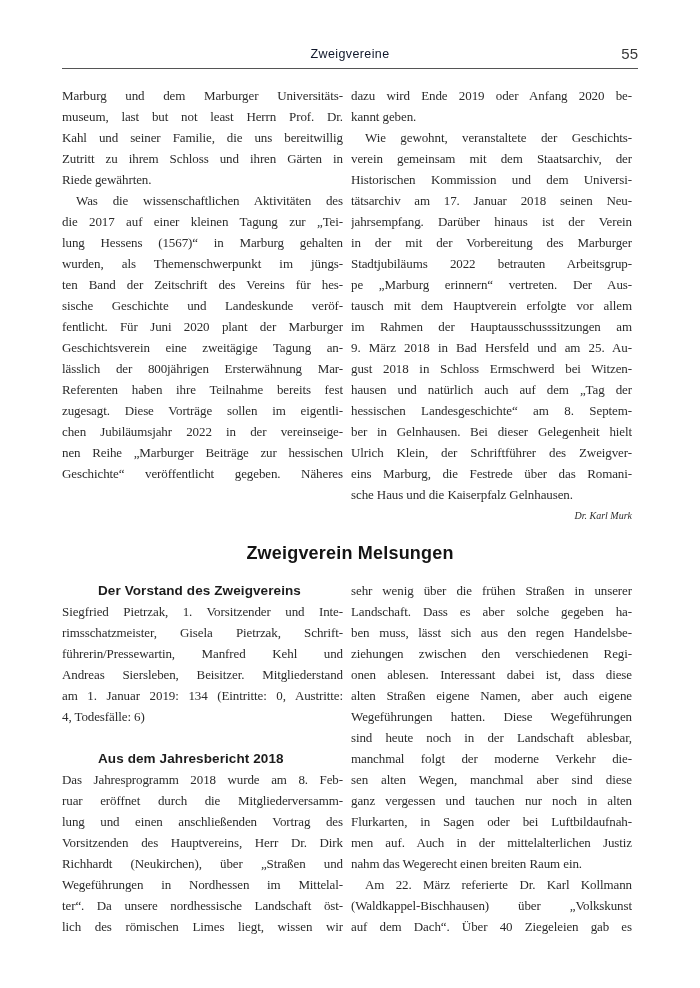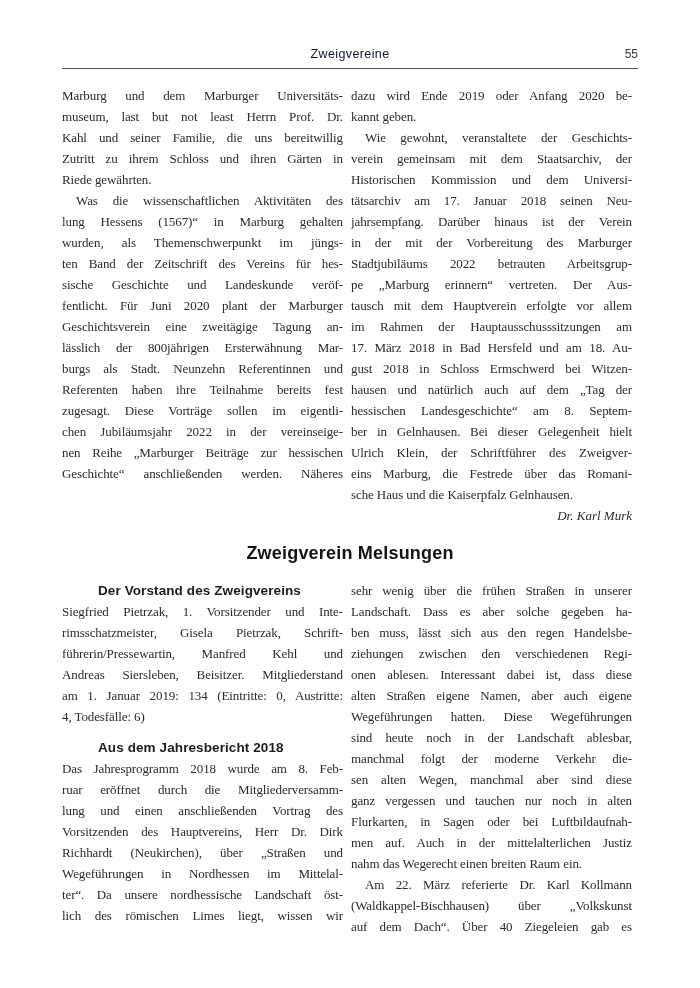--- a/index.html
+++ b/index.html
@@ -10,54 +10,54 @@
     font-family:"Liberation Serif","DejaVu Serif",serif;
     color:#2b2b2b;
     overflow:hidden;
   }
   .content { position:absolute; left:62px; top:0; width:576px; }
 
   
   .pagehead { position:relative; margin-top:46px; height:16px;
     font-family:"Liberation Sans","DejaVu Sans",sans-serif; }
   .pagehead .ptitle { text-align:center; font-size:12.5px; color:#0f172a; letter-spacing:0.4px; line-height:16px; }
-  .pagehead .pnum { position:absolute; right:0; top:0; font-size:12px; color:#383838; line-height:16px; }
+  .pagehead .pnum { position:absolute; right:0; top:0; font-size:15px; color:#383838; line-height:16px; }
   .rule { border-bottom:1.2px solid #555; margin-top:6px; }
 
   
   .cols { display:flex; gap:8px; margin-top:16px; }
   .col { width:281px; }
 
   
   .line {
     height:21px; line-height:21px;
     font-size:13px; letter-spacing:-0.1px;
     text-align:justify; text-align-last:justify;
     overflow:hidden;
   }
   .line.pe { text-align-last:left; }      
   .line.ind { text-indent:14px; }          
 
-  .sig { height:21px; line-height:21px; font-size:13px; text-align:right; font-style:italic; color:#2b2b2b; }
+  .sig { height:21px; line-height:21px; font-size:10px; text-align:right; font-style:italic; color:#2b2b2b; }
 
   
   .section-heading {
     margin-top:16px; height:22px; line-height:22px;
     text-align:center;
     font-family:"Liberation Sans","DejaVu Sans",sans-serif;
     font-weight:700; font-size:18px; color:#141414; letter-spacing:0.2px;
   }
   .subhead {
     height:21px; line-height:21px;
     font-family:"Liberation Sans","DejaVu Sans",sans-serif;
     font-weight:700; font-size:13.5px; color:#1c1c1c; letter-spacing:0.1px;
     text-align:left;
     padding-left:36px;
   }
-  .subhead.gap { margin-top:10px; }       
+  .subhead.gap { margin-top:21px; }       
 </style>
 </head>
 <body>
 
 <div class="page">
   <div class="content">
 
     <div class="pagehead">
       <div class="ptitle">Zweigvereine</div>
       <div class="pnum">55</div>
@@ -65,49 +65,49 @@
     <div class="rule"></div>
 
     <div class="cols">
       <div class="col">
           <div class="line">Marburg und dem Marburger Universitäts-</div>
           <div class="line">museum, last but not least Herrn Prof. Dr.</div>
           <div class="line">Kahl und seiner Familie, die uns bereitwillig</div>
           <div class="line">Zutritt zu ihrem Schloss und ihren Gärten in</div>
           <div class="line pe">Riede gewährten.</div>
           <div class="line ind">Was die wissenschaftlichen Aktivitäten des</div>
+          <div class="line">die 2017 auf einer kleinen Tagung zur „Tei-</div>
           <div class="line">lung Hessens (1567)“ in Marburg gehalten</div>
           <div class="line">wurden, als Themenschwerpunkt im jüngs-</div>
           <div class="line">ten Band der Zeitschrift des Vereins für hes-</div>
           <div class="line">sische Geschichte und Landeskunde veröf-</div>
           <div class="line">fentlicht. Für Juni 2020 plant der Marburger</div>
           <div class="line">Geschichtsverein eine zweitägige Tagung an-</div>
           <div class="line">lässlich der 800jährigen Ersterwähnung Mar-</div>
-          <div class="line">burgs als Stadt. Neunzehn Referentinnen und</div>
           <div class="line">Referenten haben ihre Teilnahme bereits fest</div>
           <div class="line">zugesagt. Diese Vorträge sollen im eigentli-</div>
           <div class="line">chen Jubiläumsjahr 2022 in der vereinseige-</div>
           <div class="line">nen Reihe „Marburger Beiträge zur hessischen</div>
-          <div class="line">Geschichte“ anschließenden werden. Näheres</div>
+          <div class="line">Geschichte“ veröffentlicht gegeben. Näheres</div>
         </div>
       <div class="col">
         <div>
             <div class="line">dazu wird Ende 2019 oder Anfang 2020 be-</div>
             <div class="line pe">kannt geben.</div>
             <div class="line ind">Wie gewohnt, veranstaltete der Geschichts-</div>
             <div class="line">verein gemeinsam mit dem Staatsarchiv, der</div>
             <div class="line">Historischen Kommission und dem Universi-</div>
             <div class="line">tätsarchiv am 17. Januar 2018 seinen Neu-</div>
             <div class="line">jahrsempfang. Darüber hinaus ist der Verein</div>
             <div class="line">in der mit der Vorbereitung des Marburger</div>
             <div class="line">Stadtjubiläums 2022 betrauten Arbeitsgrup-</div>
             <div class="line">pe „Marburg erinnern“ vertreten. Der Aus-</div>
             <div class="line">tausch mit dem Hauptverein erfolgte vor allem</div>
             <div class="line">im Rahmen der Hauptausschusssitzungen am</div>
-            <div class="line">17. März 2018 in Bad Hersfeld und am 18. Au-</div>
+            <div class="line">9. März 2018 in Bad Hersfeld und am 25. Au-</div>
             <div class="line">gust 2018 in Schloss Ermschwerd bei Witzen-</div>
             <div class="line">hausen und natürlich auch auf dem „Tag der</div>
             <div class="line">hessischen Landesgeschichte“ am 8. Septem-</div>
             <div class="line">ber in Gelnhausen. Bei dieser Gelegenheit hielt</div>
             <div class="line">Ulrich Klein, der Schriftführer des Zweigver-</div>
             <div class="line">eins Marburg, die Festrede über das Romani-</div>
             <div class="line pe">sche Haus und die Kaiserpfalz Gelnhausen.</div>
           </div>
         <div class="sig">Dr. Karl Murk</div>
       </div>

